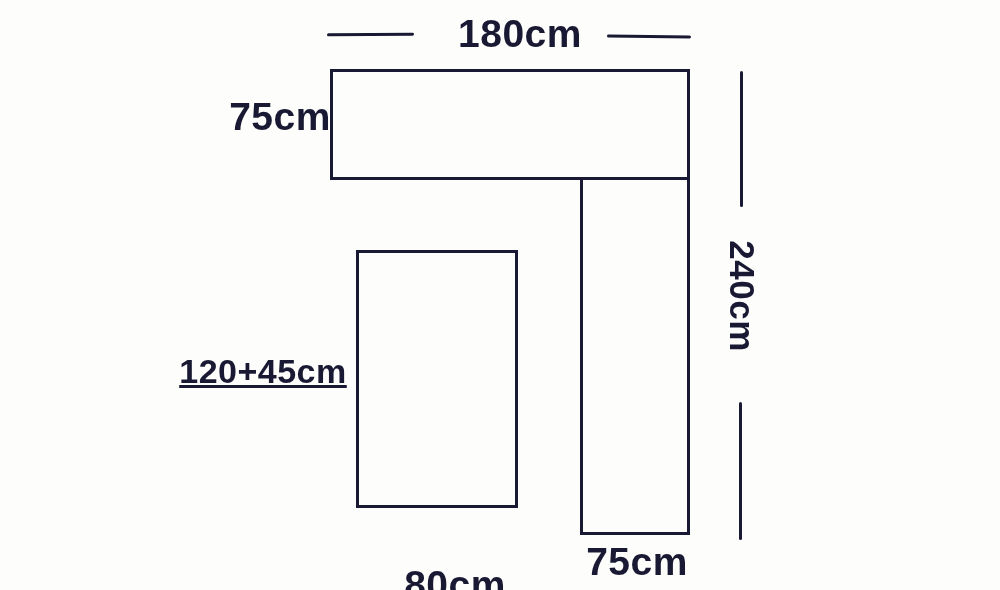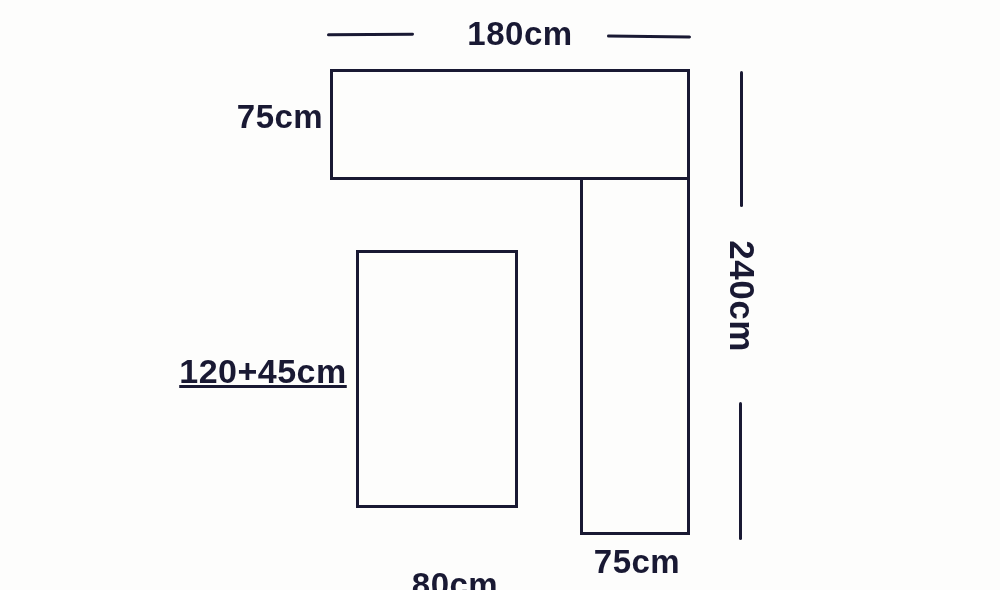--- a/index.html
+++ b/index.html
@@ -50,21 +50,21 @@
     border-radius:2px;
   }
   .dim-top-left{ left:327px; top:33px; width:87px; transform:rotate(-0.5deg); }
   .dim-top-right{ left:607px; top:35px; width:84px; transform:rotate(0.8deg); }
   .dim-right-upper{ left:740px; top:71px; height:136px; }
   .dim-right-lower{ left:739px; top:402px; height:138px; }
   .dim-label{
     position:absolute;
     color:var(--ink);
     font-weight:bold;
-    font-size:33px;
+    font-size:39px;
     letter-spacing:0.5px;
     text-align:center;
     white-space:nowrap;
     line-height:40px;
   }
   .label-top-width{ left:440px; top:14px; width:160px; }
   .label-top-height{ left:210px; top:97px; width:140px; }
   .label-right-height{
     left:742px; top:296px; width:0; height:0;
     display:flex; align-items:center; justify-content:center;

